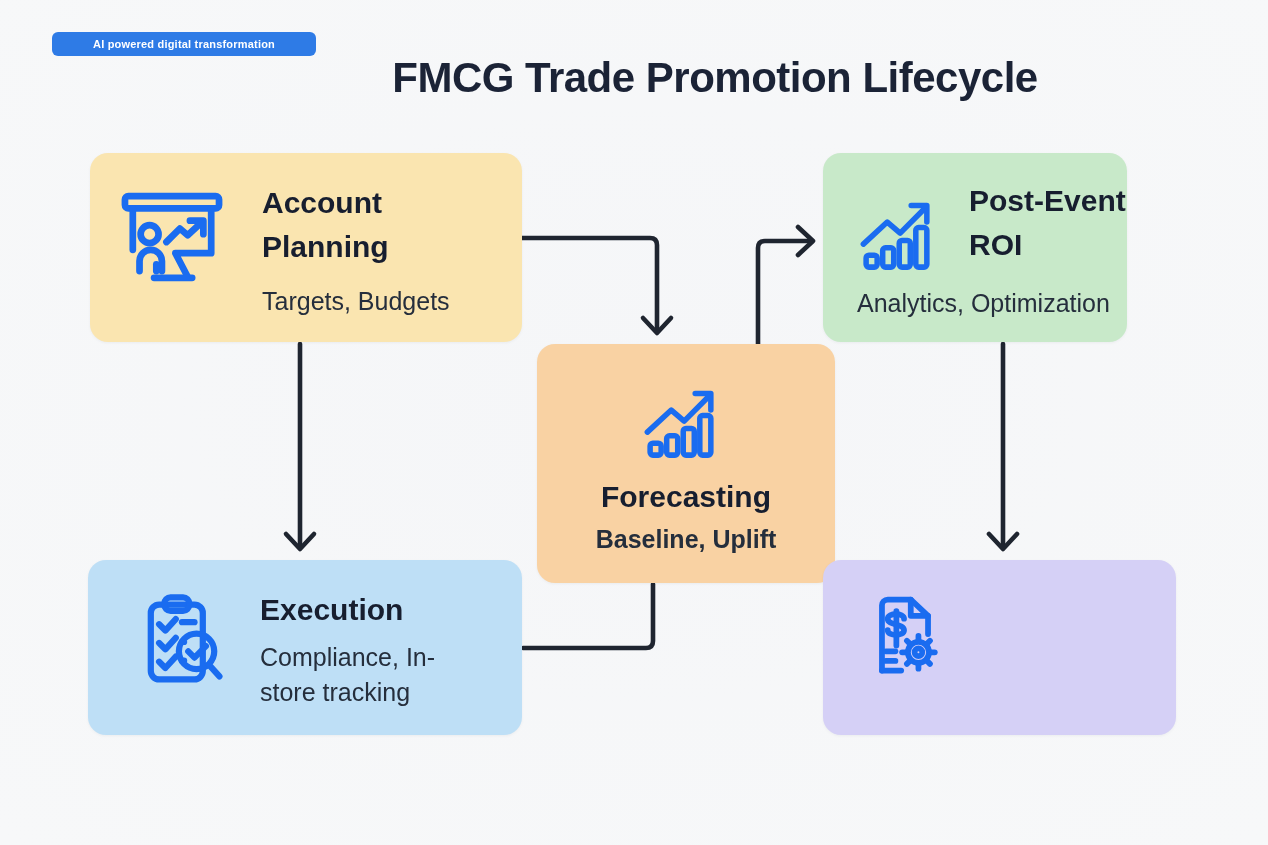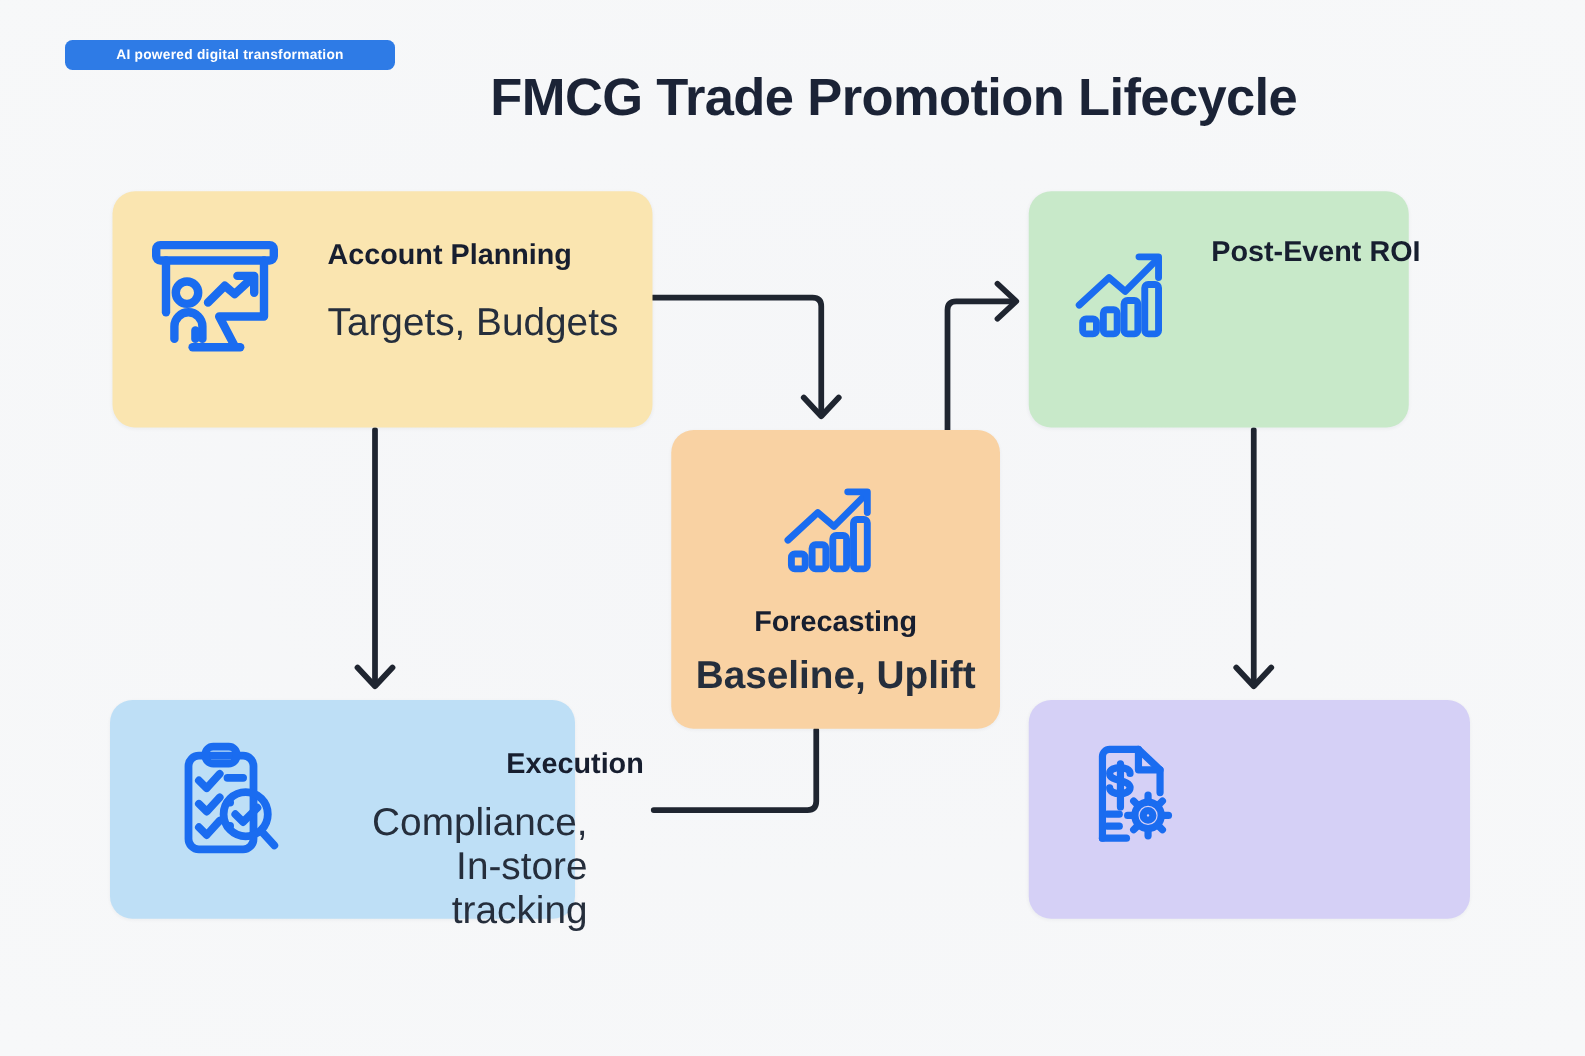--- a/index.html
+++ b/index.html
@@ -22,39 +22,39 @@
   }
 
   
   .page-title {
     position:absolute; left:330px; top:54px; width:770px;
     text-align:center; font-size:42px; font-weight:700; letter-spacing:-0.5px;
   }
 
   
   .node { position:absolute; border-radius:18px; box-shadow:0 1px 3px rgba(20,30,50,0.05); }
-  .node-title { font-size:23px; font-weight:700; line-height:44px; }
-  .node-sub   { font-size:31px; font-weight:400; line-height:35px; }
+  .node-title { font-size:30px; font-weight:700; line-height:44px; }
+  .node-sub   { font-size:25px; font-weight:400; line-height:35px; }
 
   #node-account-planning { left:90px;  top:153px; width:432px; height:189px; }
   #node-account-planning .icon { position:absolute; left:26px; top:33px; width:112px; height:112px; }
   #node-account-planning .txt  { position:absolute; left:172px; top:28px; width:252px; }
   #node-account-planning .node-sub { margin-top:15px; }
 
-  #node-forecasting { left:537px; top:344px; width:263px; height:239px; text-align:center; }
+  #node-forecasting { left:537px; top:344px; width:298px; height:239px; text-align:center; }
   #node-forecasting .icon { display:block; margin:32px auto 0 auto; width:92px; height:92px; }
   #node-forecasting .node-title { margin-top:10px; line-height:38px; }
   #node-forecasting .node-sub { margin-top:6px; }
 
   #node-post-event-roi { left:823px; top:153px; width:304px; height:189px; }
   #node-post-event-roi .icon { position:absolute; left:33px; top:35px; width:92px; height:92px; }
   #node-post-event-roi .txt  { position:absolute; left:146px; top:26px; width:205px; }
   #node-post-event-roi .sub-wide { position:absolute; left:34px; top:133px; width:315px; }
 
-  #node-execution { left:88px; top:560px; width:372px; height:175px;text-align:right; }
+  #node-execution { left:88px; top:560px; width:434px; height:175px; }
   #node-execution .icon { position:absolute; left:42px; top:26px; width:104px; height:112px; }
   #node-execution .txt  { position:absolute; left:172px; top:28px; width:255px; }
   #node-execution .node-sub { margin-top:8px; width:210px; }
 
   #node-settlement { left:823px; top:560px; width:353px; height:175px; }
   #node-settlement .icon { position:absolute; left:34px; top:24px; width:96px; height:104px; }
   #node-settlement .txt  { position:absolute; left:146px; top:24px; width:200px; }
   #node-settlement .node-sub { margin-top:8px; width:175px; }
 
   
@@ -134,20 +134,21 @@
         <path d="M60 19 H77 V37"></path>
         <rect x="11" y="73" width="12" height="13" rx="3"></rect>
         <rect x="29" y="65" width="12" height="21" rx="3"></rect>
         <rect x="47" y="57" width="12" height="29" rx="3"></rect>
         <rect x="65" y="43" width="12" height="43" rx="3"></rect>
       </svg>
     </div>
     <div class="txt">
       <div class="node-title" style="color: rgb(23, 30, 47);">Post-Event ROI</div>
     </div>
+    <div class="node-sub sub-wide" style="color: rgb(37, 46, 60);">Analytics, Optimization</div>
   </div>
 
   <div class="node" id="node-execution" style="background: rgb(190, 223, 246);">
     <div class="icon">
       <svg viewBox="0 0 100 100" fill="none" stroke="#1a6cf0" stroke-width="6" stroke-linecap="round" stroke-linejoin="round">
         <rect x="20" y="14" width="50" height="72" rx="8"></rect>
         <rect x="33" y="7" width="24" height="13" rx="6"></rect>
         <path d="M28 33 l6 6 l10 -11"></path>
         <path d="M50 31 H62"></path>
         <path d="M28 51 l6 6 l10 -11"></path>

